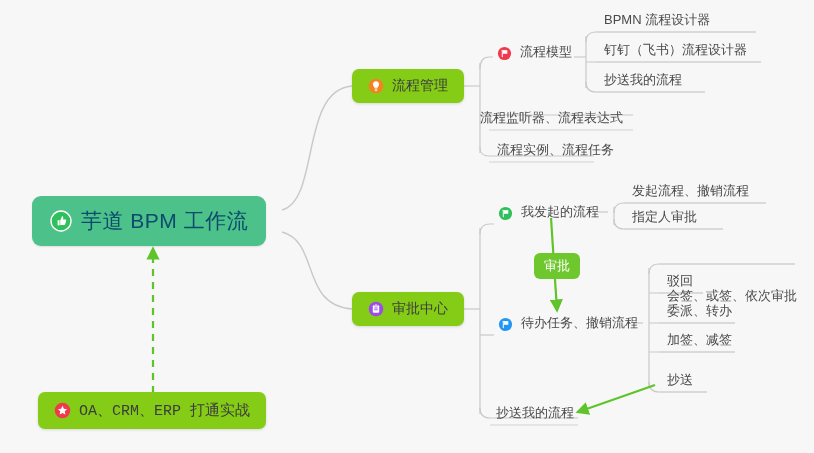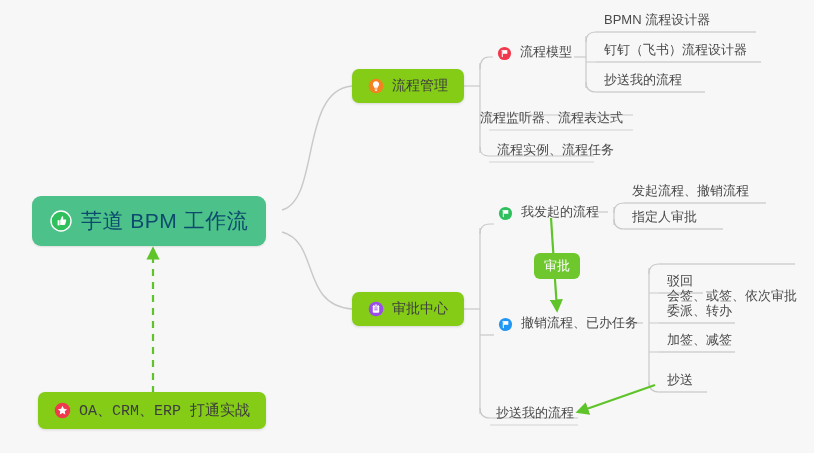--- a/index.html
+++ b/index.html
@@ -248,21 +248,21 @@
   </div>
 
   <div class="node leaf" style="left:492px; top:313px;">
     <span class="icon-wrap" style="margin-right:8px; display:flex; align-items:center;">
       <svg class="glyph" width="15" height="15" viewBox="0 0 16 16">
         <circle cx="8" cy="8" r="7" fill="#2196f3"></circle>
         <rect x="5.1" y="4.0" width="1.1" height="8.0" rx="0.5" fill="#ffffff"></rect>
         <path d="M6.4 4.4 h4.6 v3.9 h-4.6 z" fill="#ffffff"></path>
       </svg>
     </span>
-    <span>撤销流程、已办任务</span>
+    <span>待办任务、撤销流程</span>
   </div>
 
   <div class="node leaf" style="left:661px; top:242px;margin-top:44px;">
     <span>会签、或签、依次审批</span>
   </div>
   <div class="node leaf" style="left:661px; top:271px;">
     <span>驳回</span>
   </div>
   <div class="node leaf" style="left:661px; top:301px;">
     <span>委派、转办</span>

